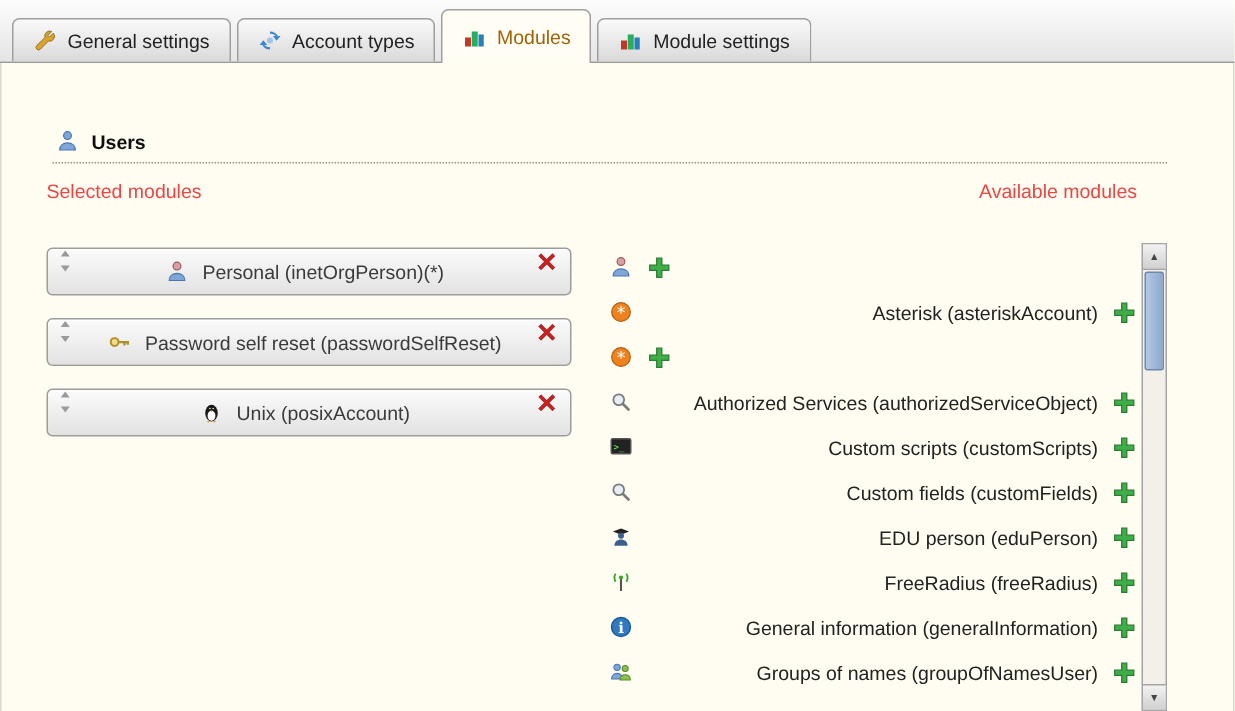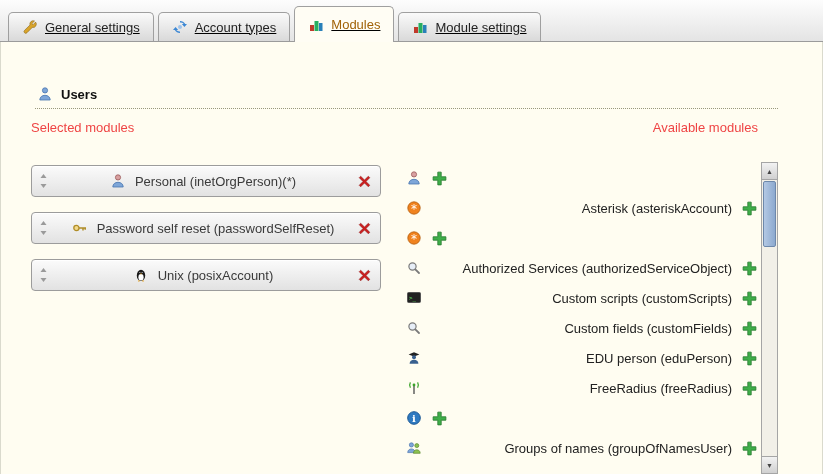--- a/index.html
+++ b/index.html
@@ -3,41 +3,41 @@
 <meta charset="utf-8">
 <style>
   html,body{margin:0;padding:0;}
   body{width:823px;height:474px;overflow:hidden;font-family:"Liberation Sans",sans-serif;background:#ffffff;}
   .app{position:relative;width:823px;height:474px;background:#fffdf1;}
 
   
   .tabbar{position:absolute;top:0;left:0;right:0;height:42px;
     background:linear-gradient(#fdfdfd,#e4e4e4);
     border-bottom:1px solid #9b9b9b;box-sizing:border-box;}
-  .tabs{position:absolute;left:8px;bottom:0;display:flex;align-items:flex-end;gap:4px;text-decoration:underline;}
+  .tabs{position:absolute;left:8px;bottom:0;display:flex;align-items:flex-end;gap:4px;}
   .tab{display:flex;align-items:center;gap:7px;padding:0 13px;height:29px;box-sizing:border-box;
     background:linear-gradient(#fafafa,#d9d9d9);
     border:1px solid #9f9f9f;border-bottom:none;border-radius:5px 5px 0 0;
     font-size:13px;color:#222;cursor:pointer;white-space:nowrap;}
   .tab.active{background:#fffdf4;height:36px;margin-bottom:-1px;color:#a16207;}
   .ticon{display:flex;width:16px;height:16px;}
 
   
   .content{position:absolute;top:42px;left:0;right:0;bottom:0;background:#fffdf1;
     border-left:1px solid #dadacd;border-right:1px solid #dadacd;box-sizing:border-box;}
   .users-heading{position:absolute;left:36px;top:44px;display:flex;align-items:center;gap:8px;
     font-weight:bold;font-size:13px;color:#101010;}
   .heading-rule{position:absolute;left:34px;right:44px;top:66px;height:0;border-top:1px dotted #98987c;}
 
   .col-label{font-size:13px;color:#ef4444;}
 
   
   .selected-col{position:absolute;left:30px;top:78px;width:350px;}
   .selected-list{margin-top:30px;display:flex;flex-direction:column;gap:15px;}
-  .selected-item{height:32px;display:flex;align-items:center;padding:0 7px;box-sizing:border-box;
+  .selected-item{height:32px;display:flex;padding:0 7px;box-sizing:border-box;
     background:linear-gradient(#fbfbfb,#e2e2e2);
     border:1px solid #9c9c9c;border-radius:4px;
     box-shadow:inset 0 1px 0 rgba(255,255,255,.85);cursor:move;gap:36px;}
   .handle{display:flex;width:9px;margin-right:7px;flex:none;cursor:ns-resize;}
   .selected-mid{flex:1;display:flex;align-items:center;justify-content:center;gap:9px;min-width:0;}
   .selected-mid .mlabel{font-size:13px;color:#3a3a3a;white-space:nowrap;}
   .micon{display:flex;width:16px;height:16px;flex:none;}
   .remove-btn{display:flex;width:17px;height:17px;flex:none;margin-left:5px;cursor:pointer;background:none;border:none;padding:0;}
 
   
@@ -332,20 +332,21 @@
           </button>
         </div>
 
         <div class="available-item">
           <span class="micon">
             <svg width="16" height="16" viewBox="0 0 16 16">
                 <circle cx="8" cy="8" r="6.3" fill="#2f7ac1" stroke="#1d5a96"></circle>
                 <text x="8" y="11.8" font-size="10" text-anchor="middle" fill="#ffffff" font-weight="bold" font-family="DejaVu Serif, serif">i</text>
               </svg>
           </span>
+          <span class="mlabel">General information (generalInformation)</span>
           <button class="add-btn">
             <svg width="17" height="17" viewBox="0 0 16 16">
                 <path d="M6.4 2h3.2v4.4H14v3.2H9.6V14H6.4V9.6H2V6.4h4.4Z" fill="#3fae49" stroke="#2a7d33" stroke-width="0.8"></path>
               </svg>
           </button>
         </div>
 
         <div class="available-item">
           <span class="micon">
             <svg width="16" height="16" viewBox="0 0 16 16">

